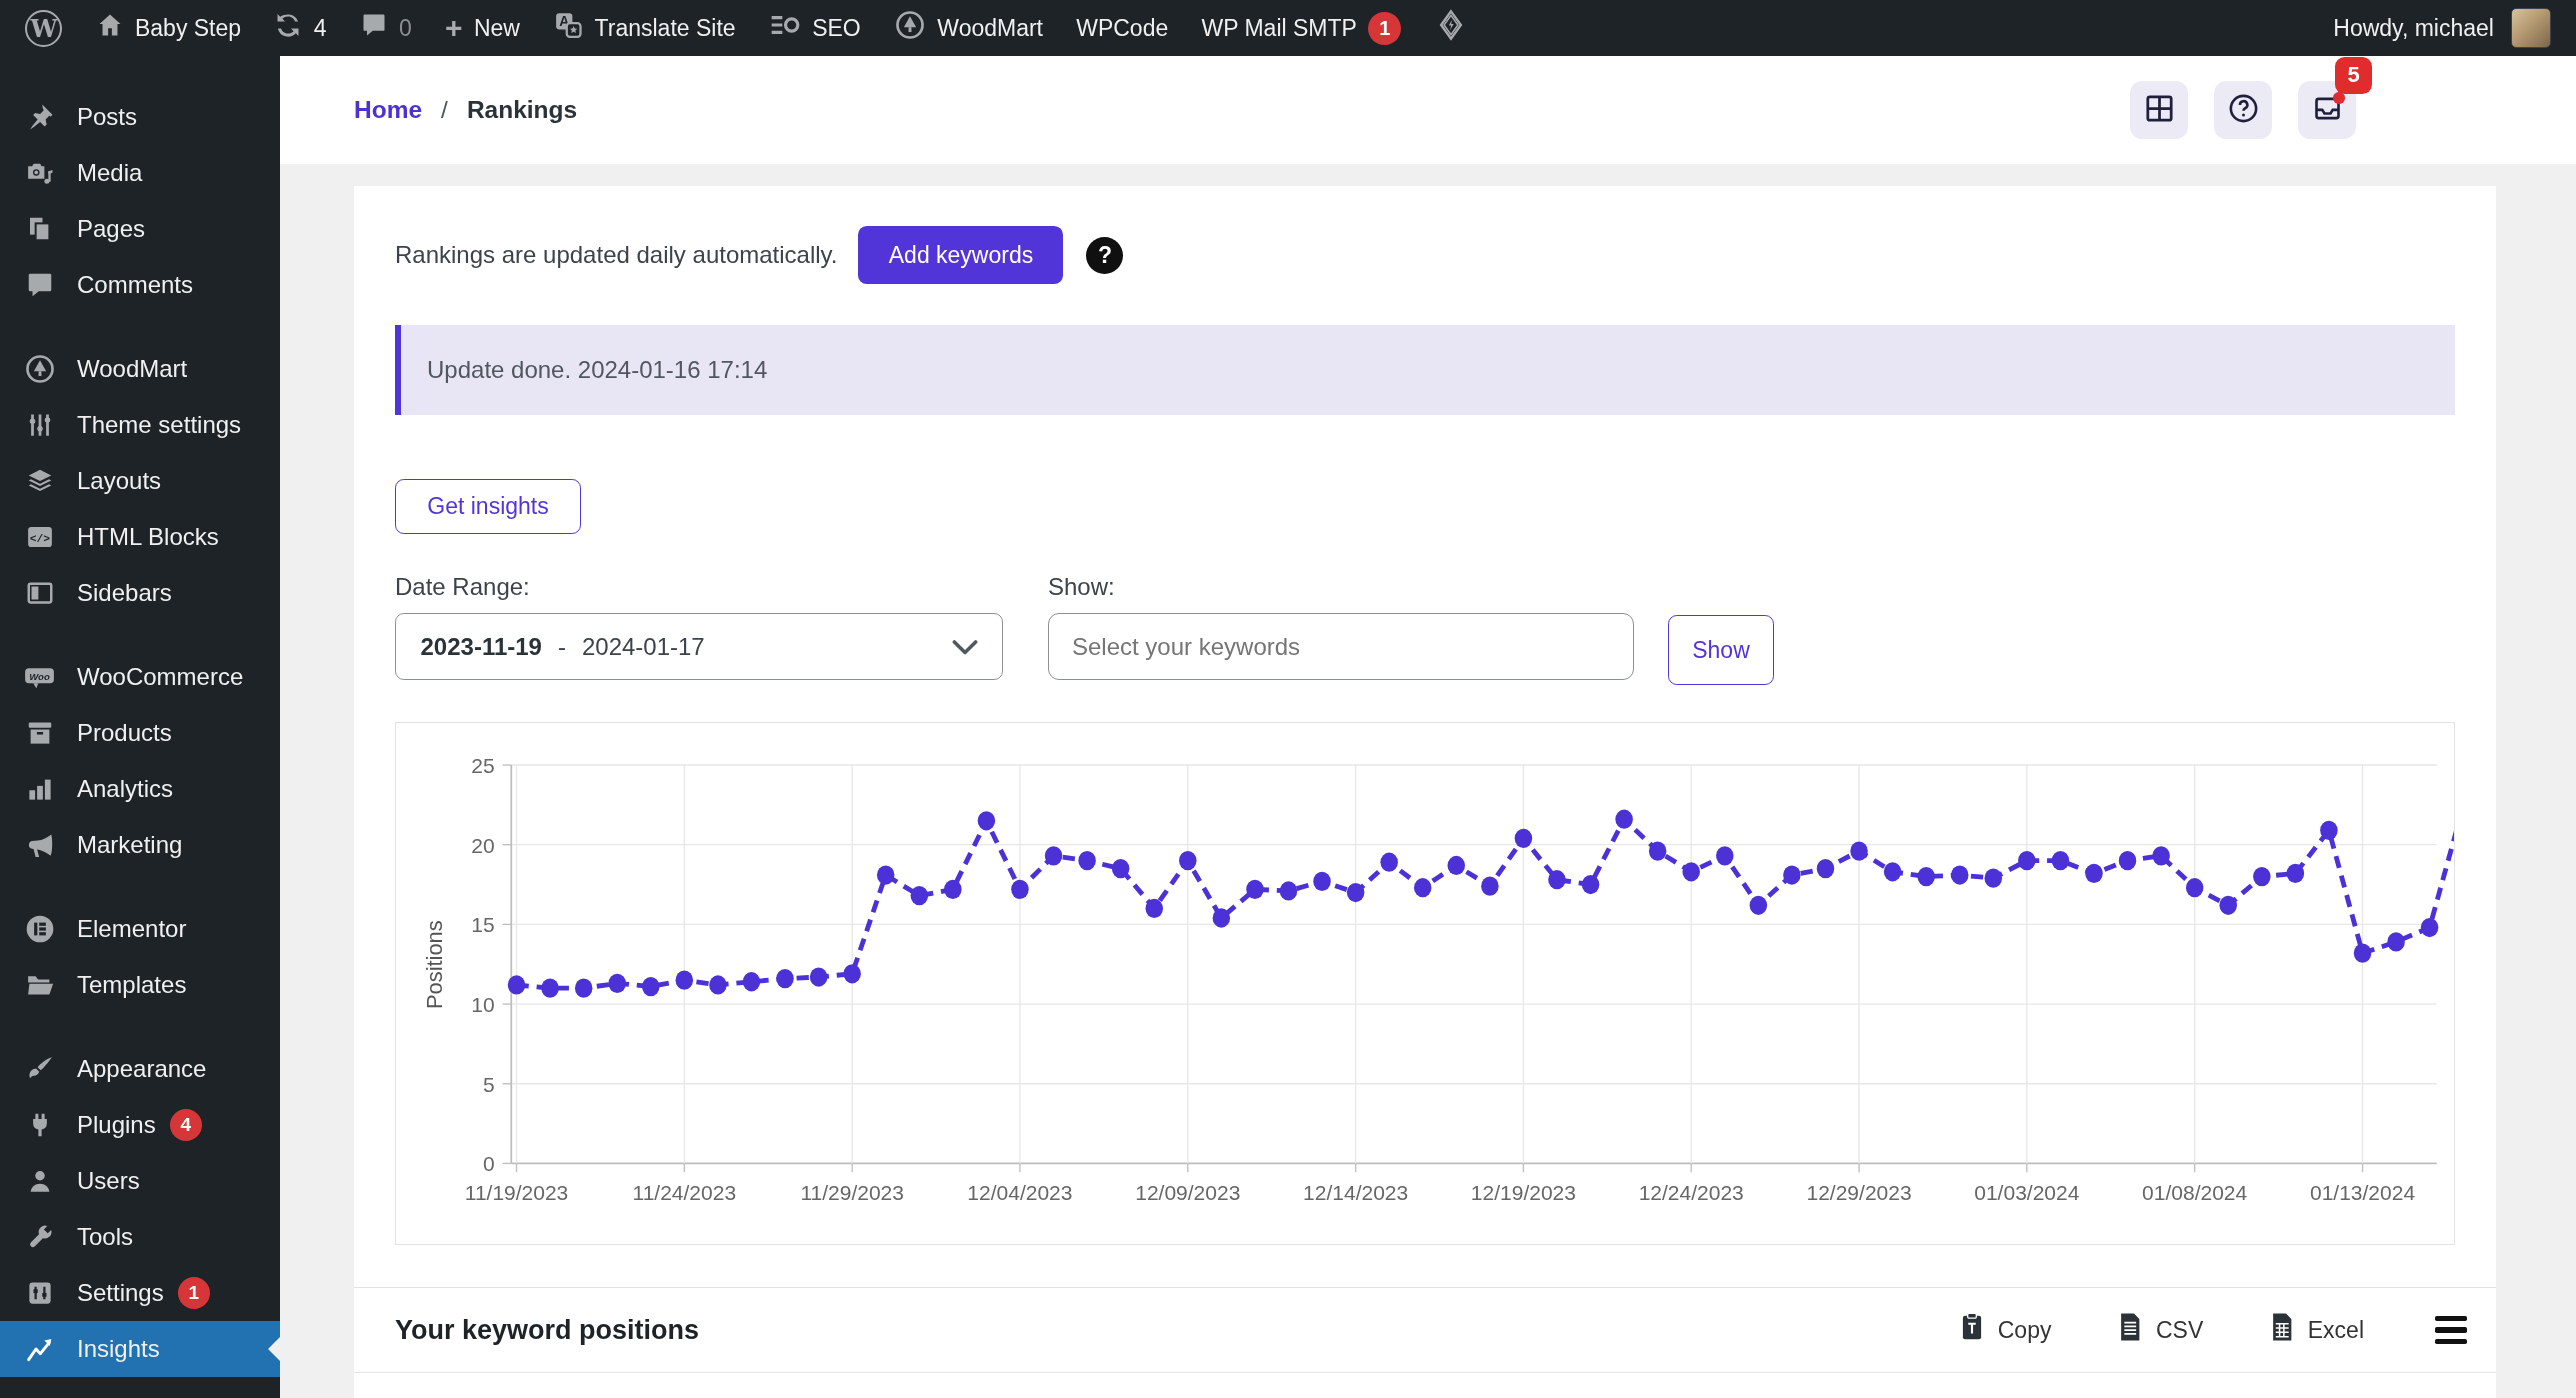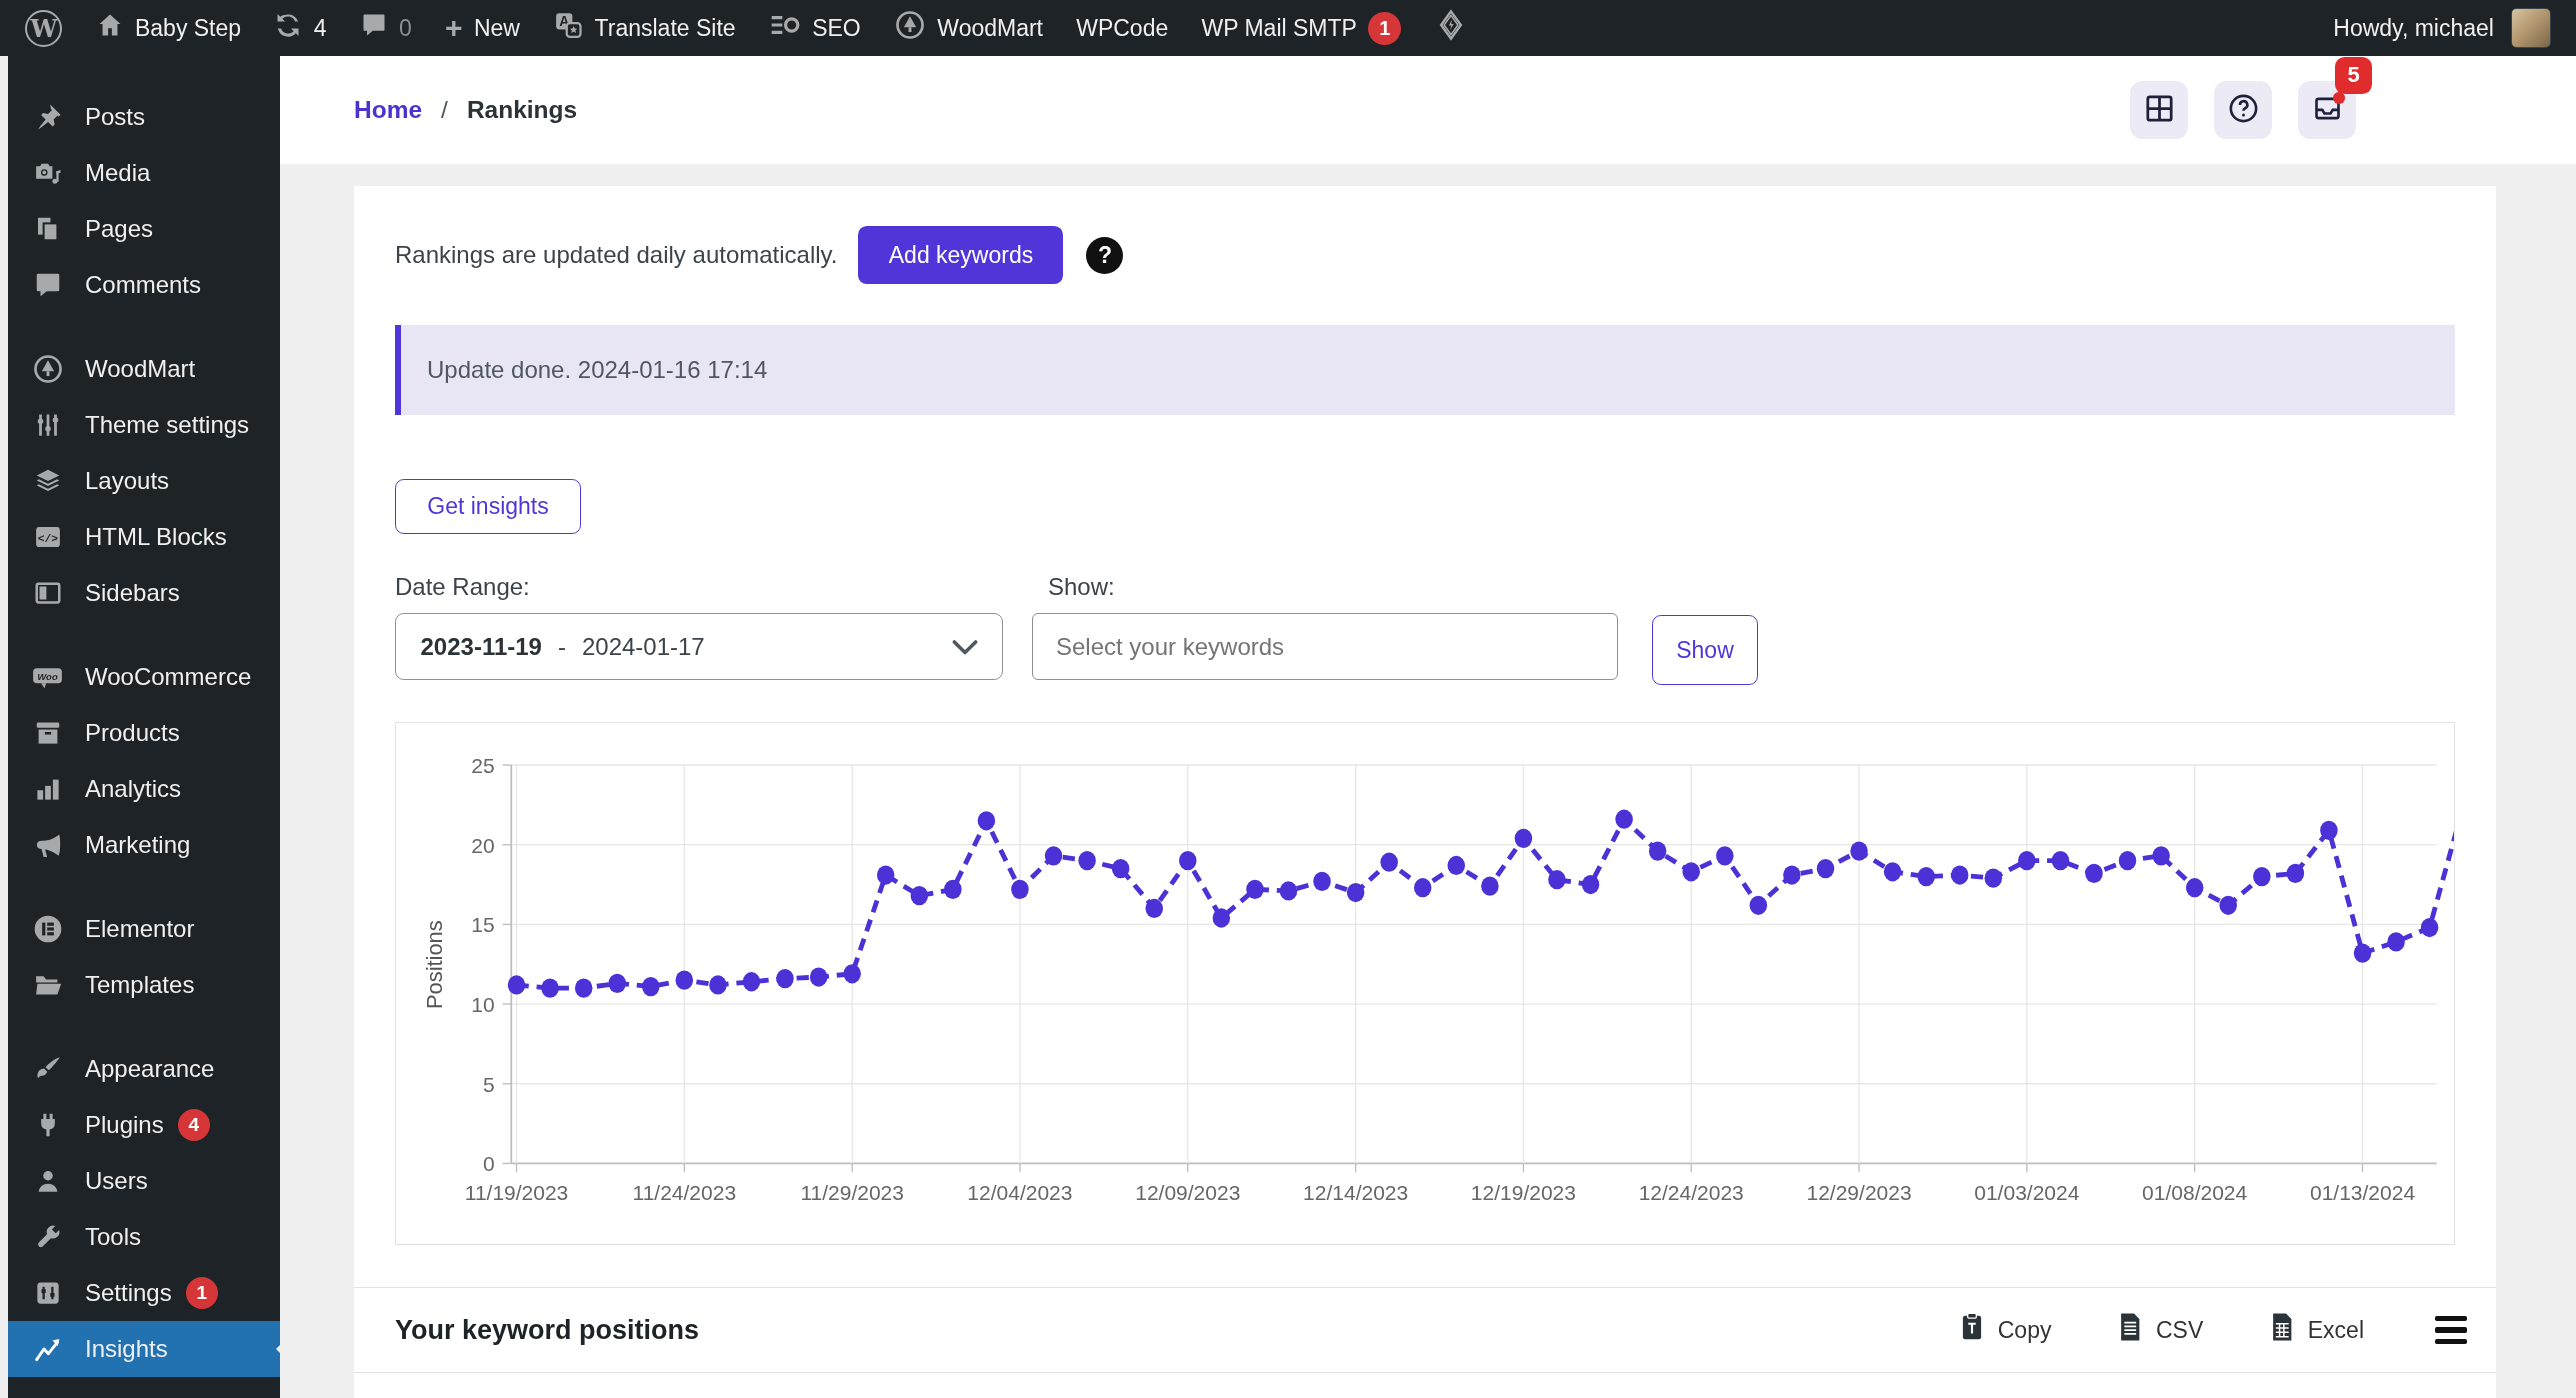--- a/index.html
+++ b/index.html
@@ -18,21 +18,21 @@
   .ab-count-muted{color:#8c8f94;}
   .ab-plus{font-size:30px;font-weight:700;color:#a7aaad;line-height:1;}
   .ab-badge{min-width:33px;height:33px;border-radius:16.6px;background:#d63638;color:#fff;
             font-size:20px;font-weight:700;display:flex;align-items:center;justify-content:center;padding:0 7px;}
   .ab-spacer{flex:1;}
   .avatar{width:40px;height:40px;border-radius:5.3px;margin-left:5.3px;
           background:linear-gradient(135deg,#d6c4a0 0%,#b59a72 45%,#7c6549 100%);
           border:0.9px solid #3c434a;}
 
   
-  .sidebar{position:absolute;top:56px;left:8px;width:280px;height:1342px;background:#1d2327;}
+  .sidebar{position:absolute;top:56px;left:0;width:280px;height:1342px;background:#1d2327;}
   #sidebar-menu{padding-top:33px;}
   .menu-item{height:56px;display:flex;align-items:center;padding:0 14px 0 23px;
              color:#f0f0f1;font-size:24px;cursor:pointer;position:relative;}
   .mi-icon{width:33px;height:33px;margin-right:21px;color:#a7aaad;display:flex;
            align-items:center;justify-content:center;flex-shrink:0;}
   .menu-item.active{background:#2271b1;}
   .menu-item.active .mi-icon{color:#fff;}
   .menu-item.active::after{content:"";position:absolute;right:0;top:50%;margin-top:-12.3px;
              border:12.3px solid transparent;border-right-color:#f0f0f1;}
   .mi-badge{margin-left:14px;min-width:32px;height:32px;border-radius:16px;background:#d63638;
@@ -73,21 +73,21 @@
   .gi-btn{margin-top:64px;width:186px;height:55px;display:block;}
 
   .labels-row{margin-top:39px;display:flex;font-size:24px;color:#3c434a;}
   .lab-w1{width:653px;}
   .controls-row{margin-top:12.3px;display:flex;align-items:flex-start;}
   .date-dd{width:608px;height:67px;border:1.8px solid #8c8f94;border-radius:8.8px;background:#fff;
            display:flex;align-items:center;padding:0 24.5px;font-size:24px;color:#3c434a;cursor:pointer;}
   .date-from{font-weight:700;color:#2c3338;}
   .date-sep{margin:0 16px;}
   .date-dd svg{margin-left:auto;color:#50575e;}
-  .kw-input{margin-left:29px;width:586px;height:67px;border:1.8px solid #8c8f94;border-radius:6px;
+  .kw-input{margin-left:45px;width:586px;height:67px;border:1.8px solid #8c8f94;border-radius:11px;
             padding:0 23px;font-size:24px;color:#3c434a;font-family:inherit;outline:none;}
   .kw-input::placeholder{color:#757575;}
   .show-btn{margin-left:34px;width:106px;height:70px;margin-top:1.8px;}
 
   .chart-box{margin-top:37px;width:2060px;height:523px;border:0.9px solid #e2e2e2;position:relative;overflow:hidden;}
   .tick{font:24px "Liberation Sans","DejaVu Sans",sans-serif;fill:#666;}
   .axlab{font:25px "Liberation Sans","DejaVu Sans",sans-serif;fill:#555;}
 
   .section-head{margin:42px -41px 0;border-top:0.9px solid #e3e3e3;border-bottom:0.9px solid #e3e3e3;
                 height:86px;display:flex;align-items:center;justify-content:space-between;

